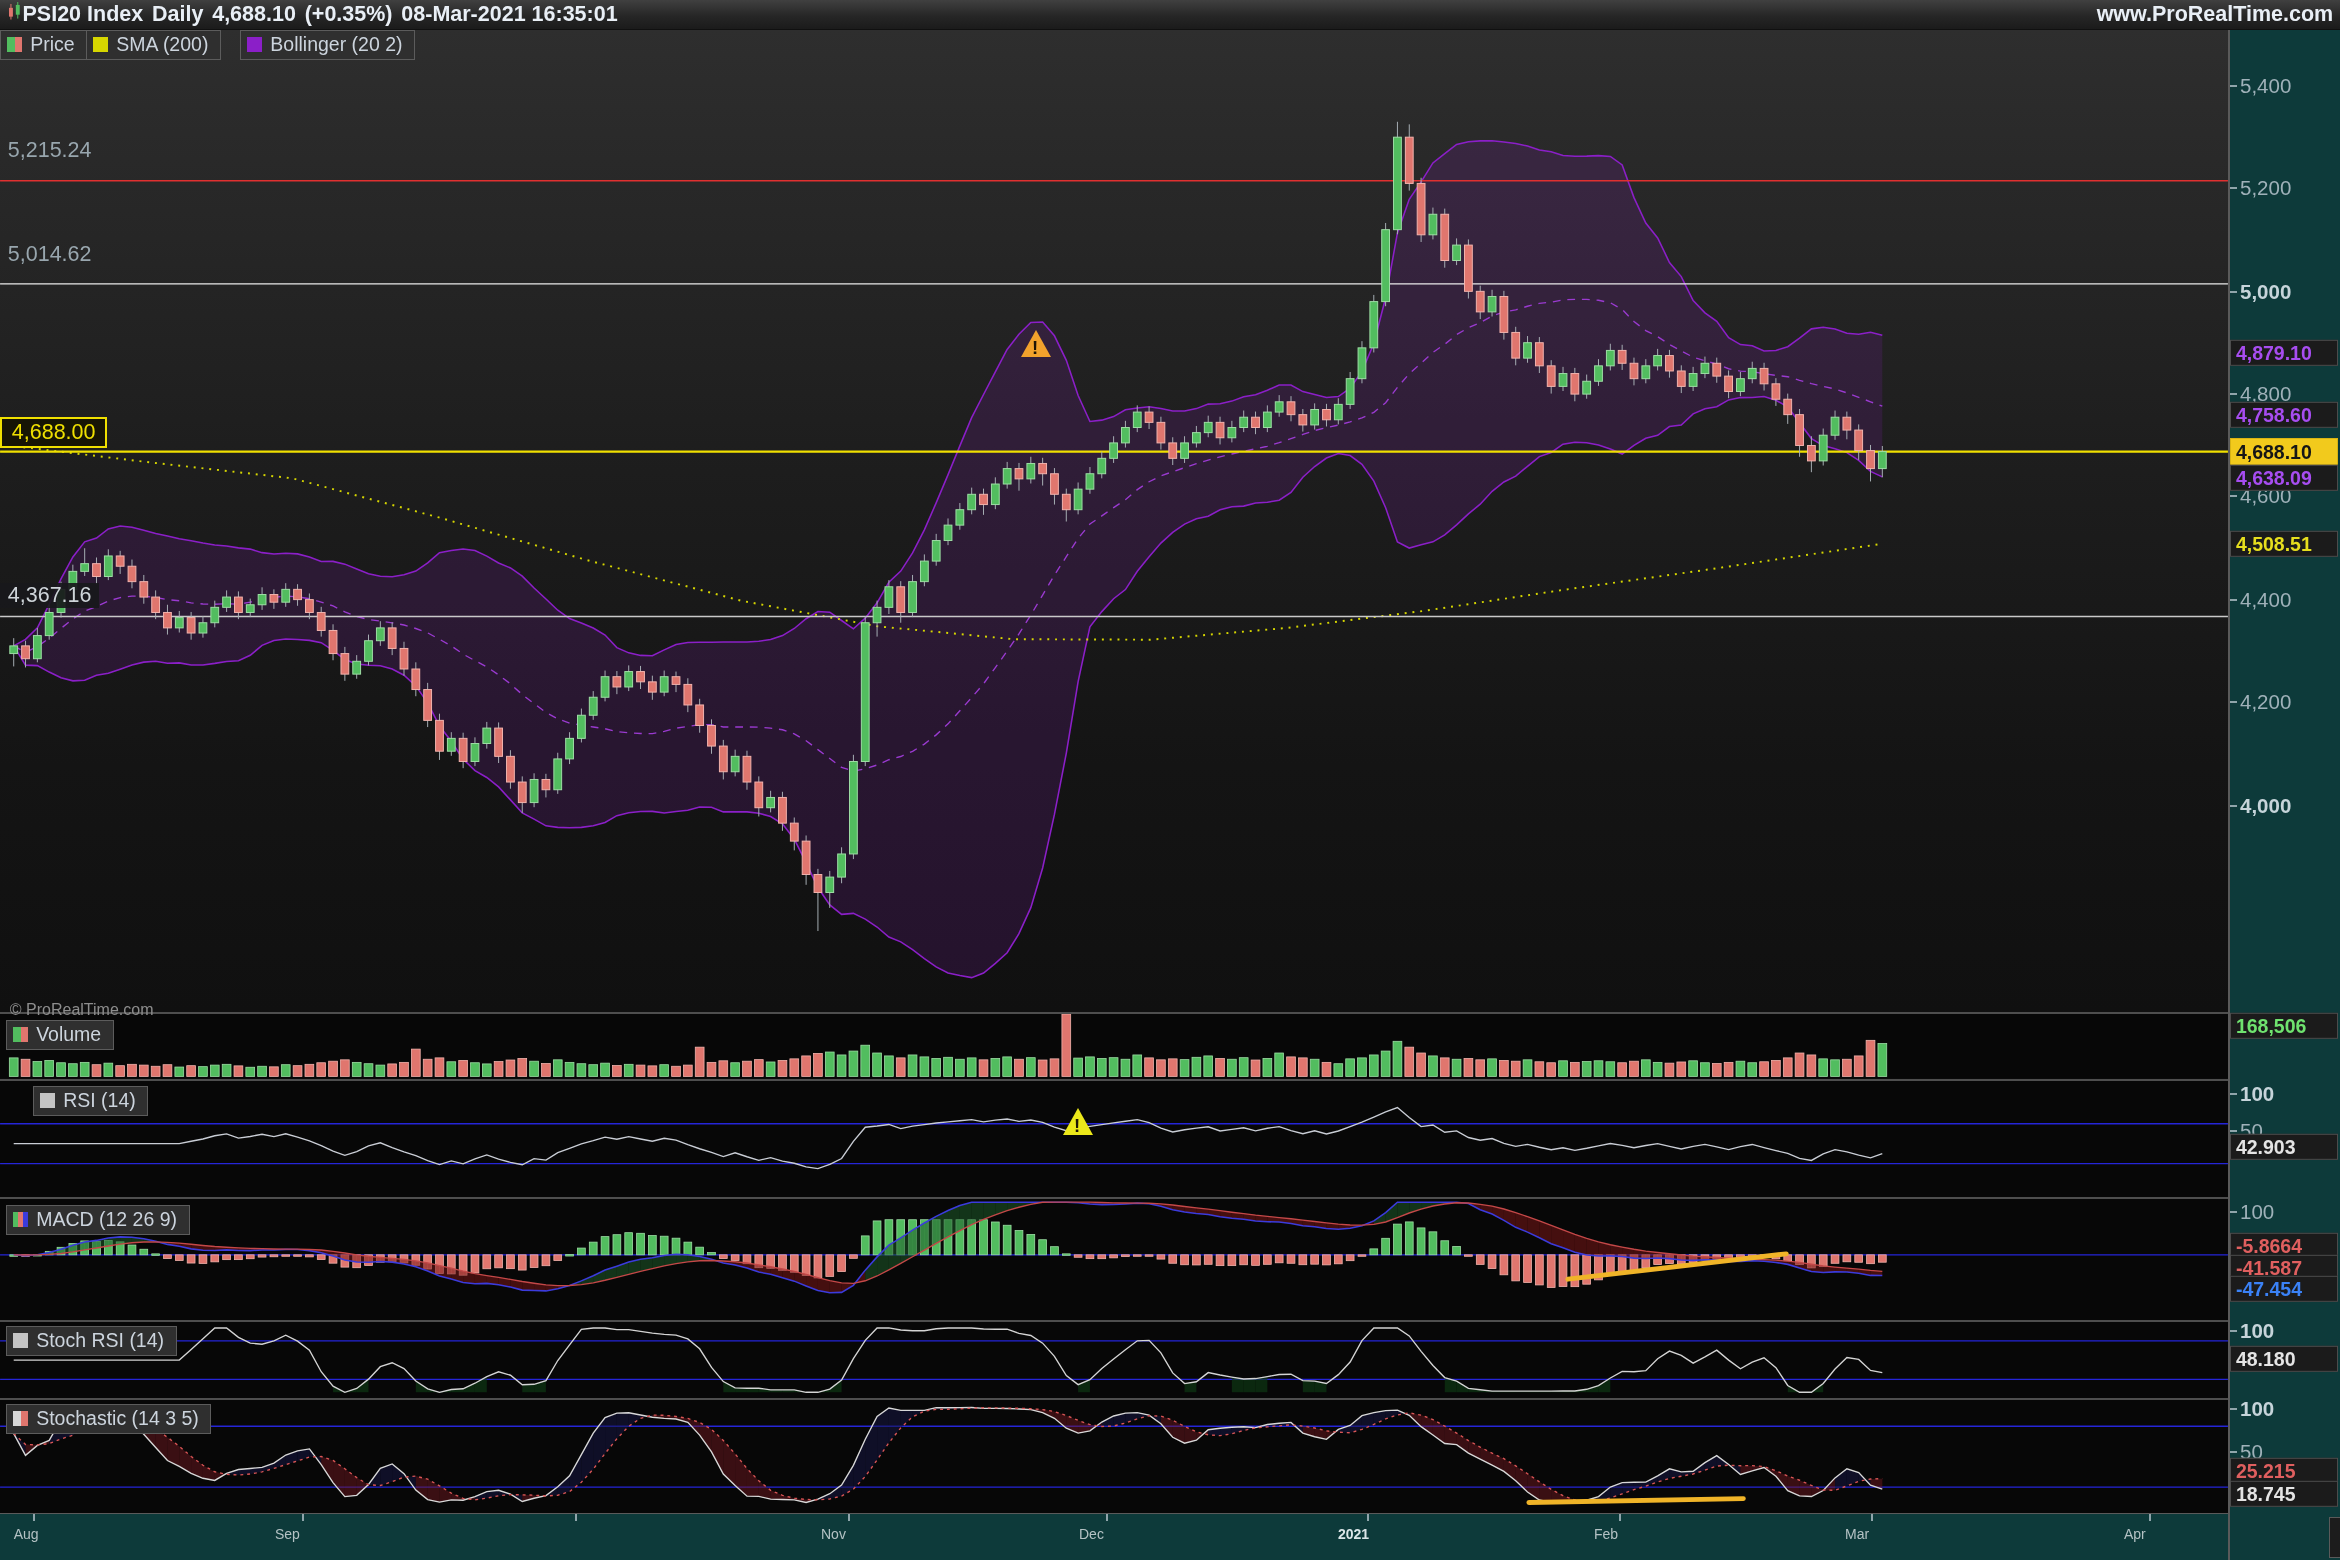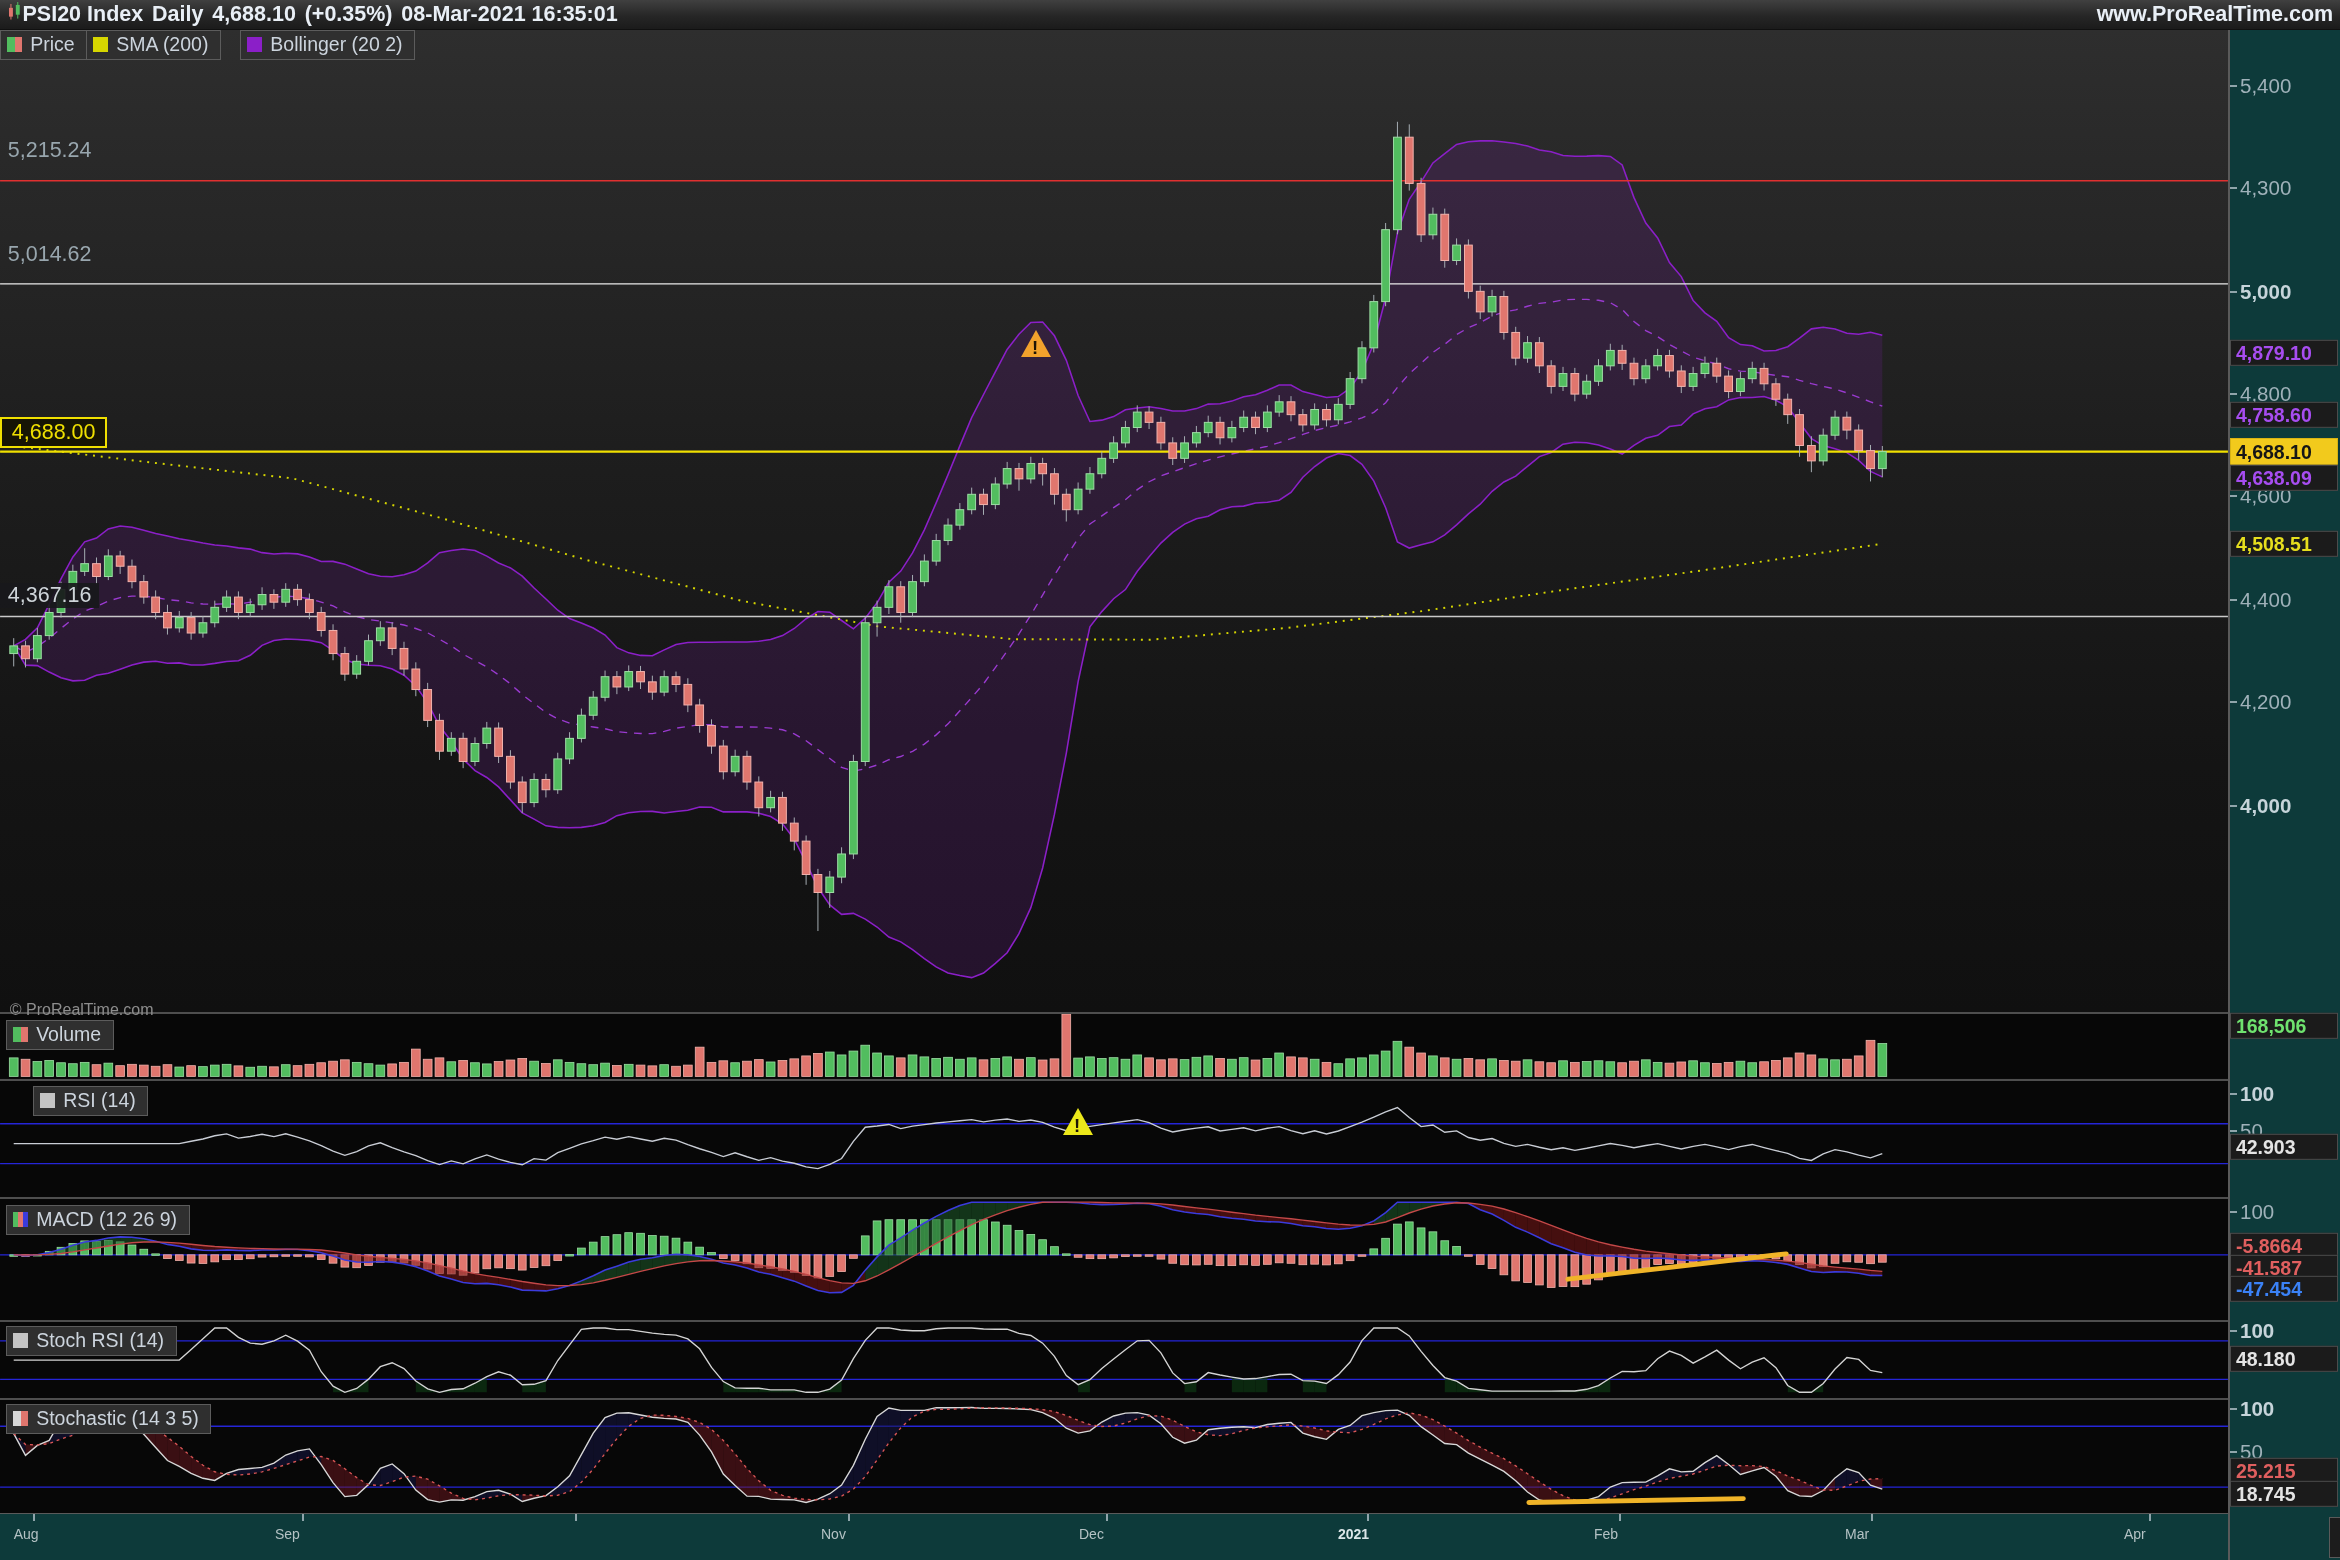--- a/index.html
+++ b/index.html
@@ -1180,21 +1180,21 @@
   <div class="warn" style="left:1021px;top:330px;border-bottom:27px solid #f2a22c;">
       <span>!</span>
     </div>
   <div class="warn" style="left:1063px;top:1108px;border-bottom:27px solid #ece81a;">
       <span>!</span>
     </div>
 
 <div class="ydash" style="top:86px;"></div>
     <div class="ytick" style="top:86px;">5,400</div>
     <div class="ydash" style="top:188px;"></div>
-    <div class="ytick" style="top:188px;">4,300</div>
+    <div class="ytick" style="top:188px;">5,200</div>
     <div class="ydash" style="top:292px;"></div>
     <div class="ytick b" style="top:292px;">5,000</div>
     <div class="ydash" style="top:394px;"></div>
     <div class="ytick" style="top:394px;">4,800</div>
     <div class="ydash" style="top:496px;"></div>
     <div class="ytick" style="top:496px;">4,600</div>
     <div class="ydash" style="top:600px;"></div>
     <div class="ytick" style="top:600px;">4,400</div>
     <div class="ydash" style="top:702px;"></div>
     <div class="ytick" style="top:702px;">4,200</div>

